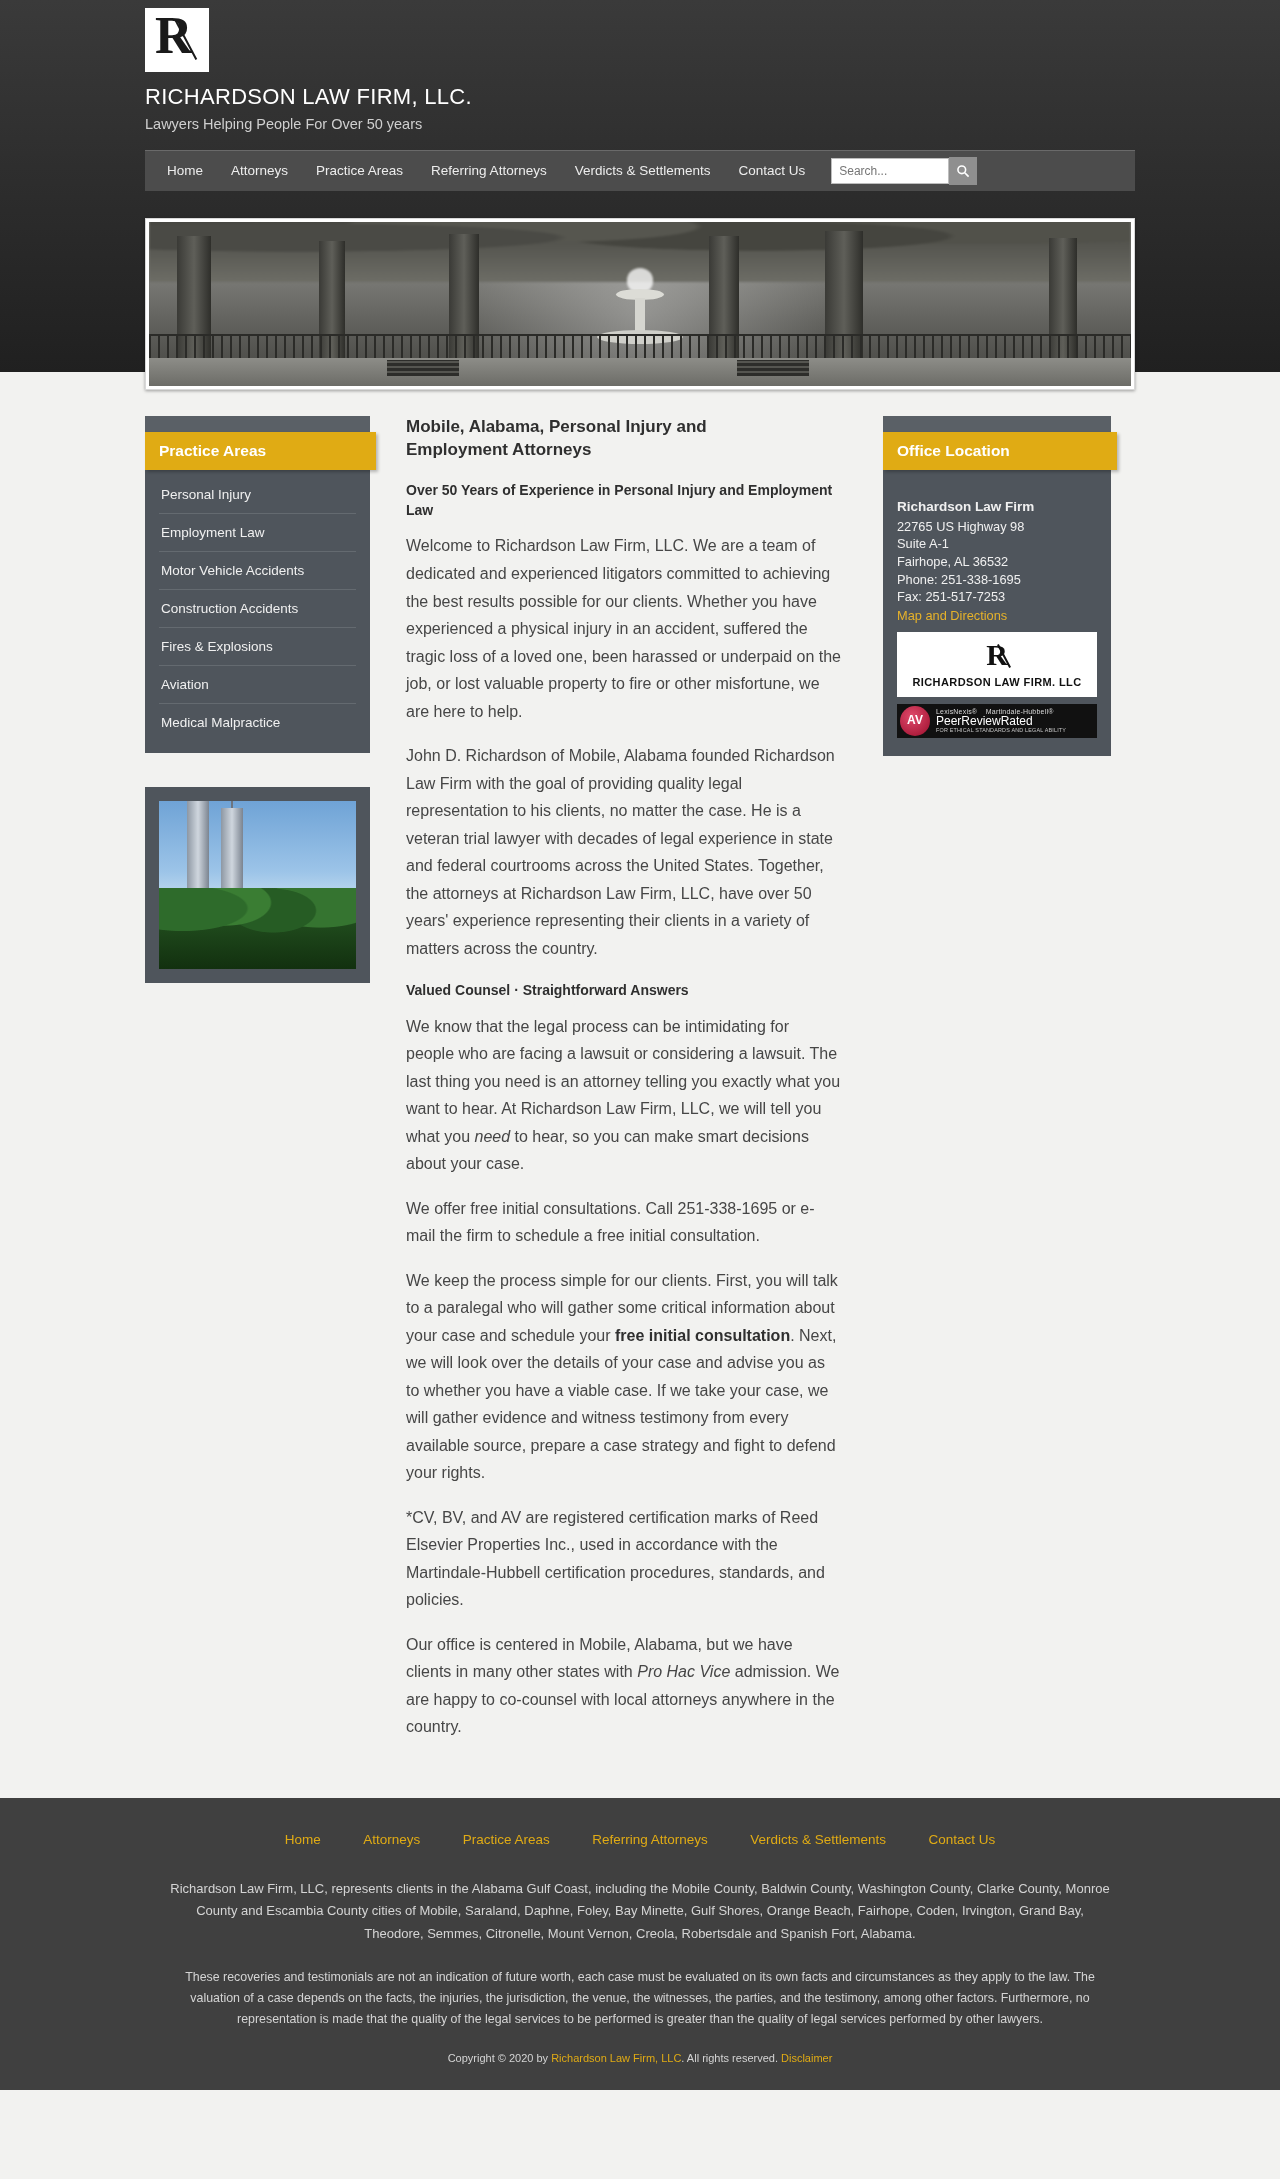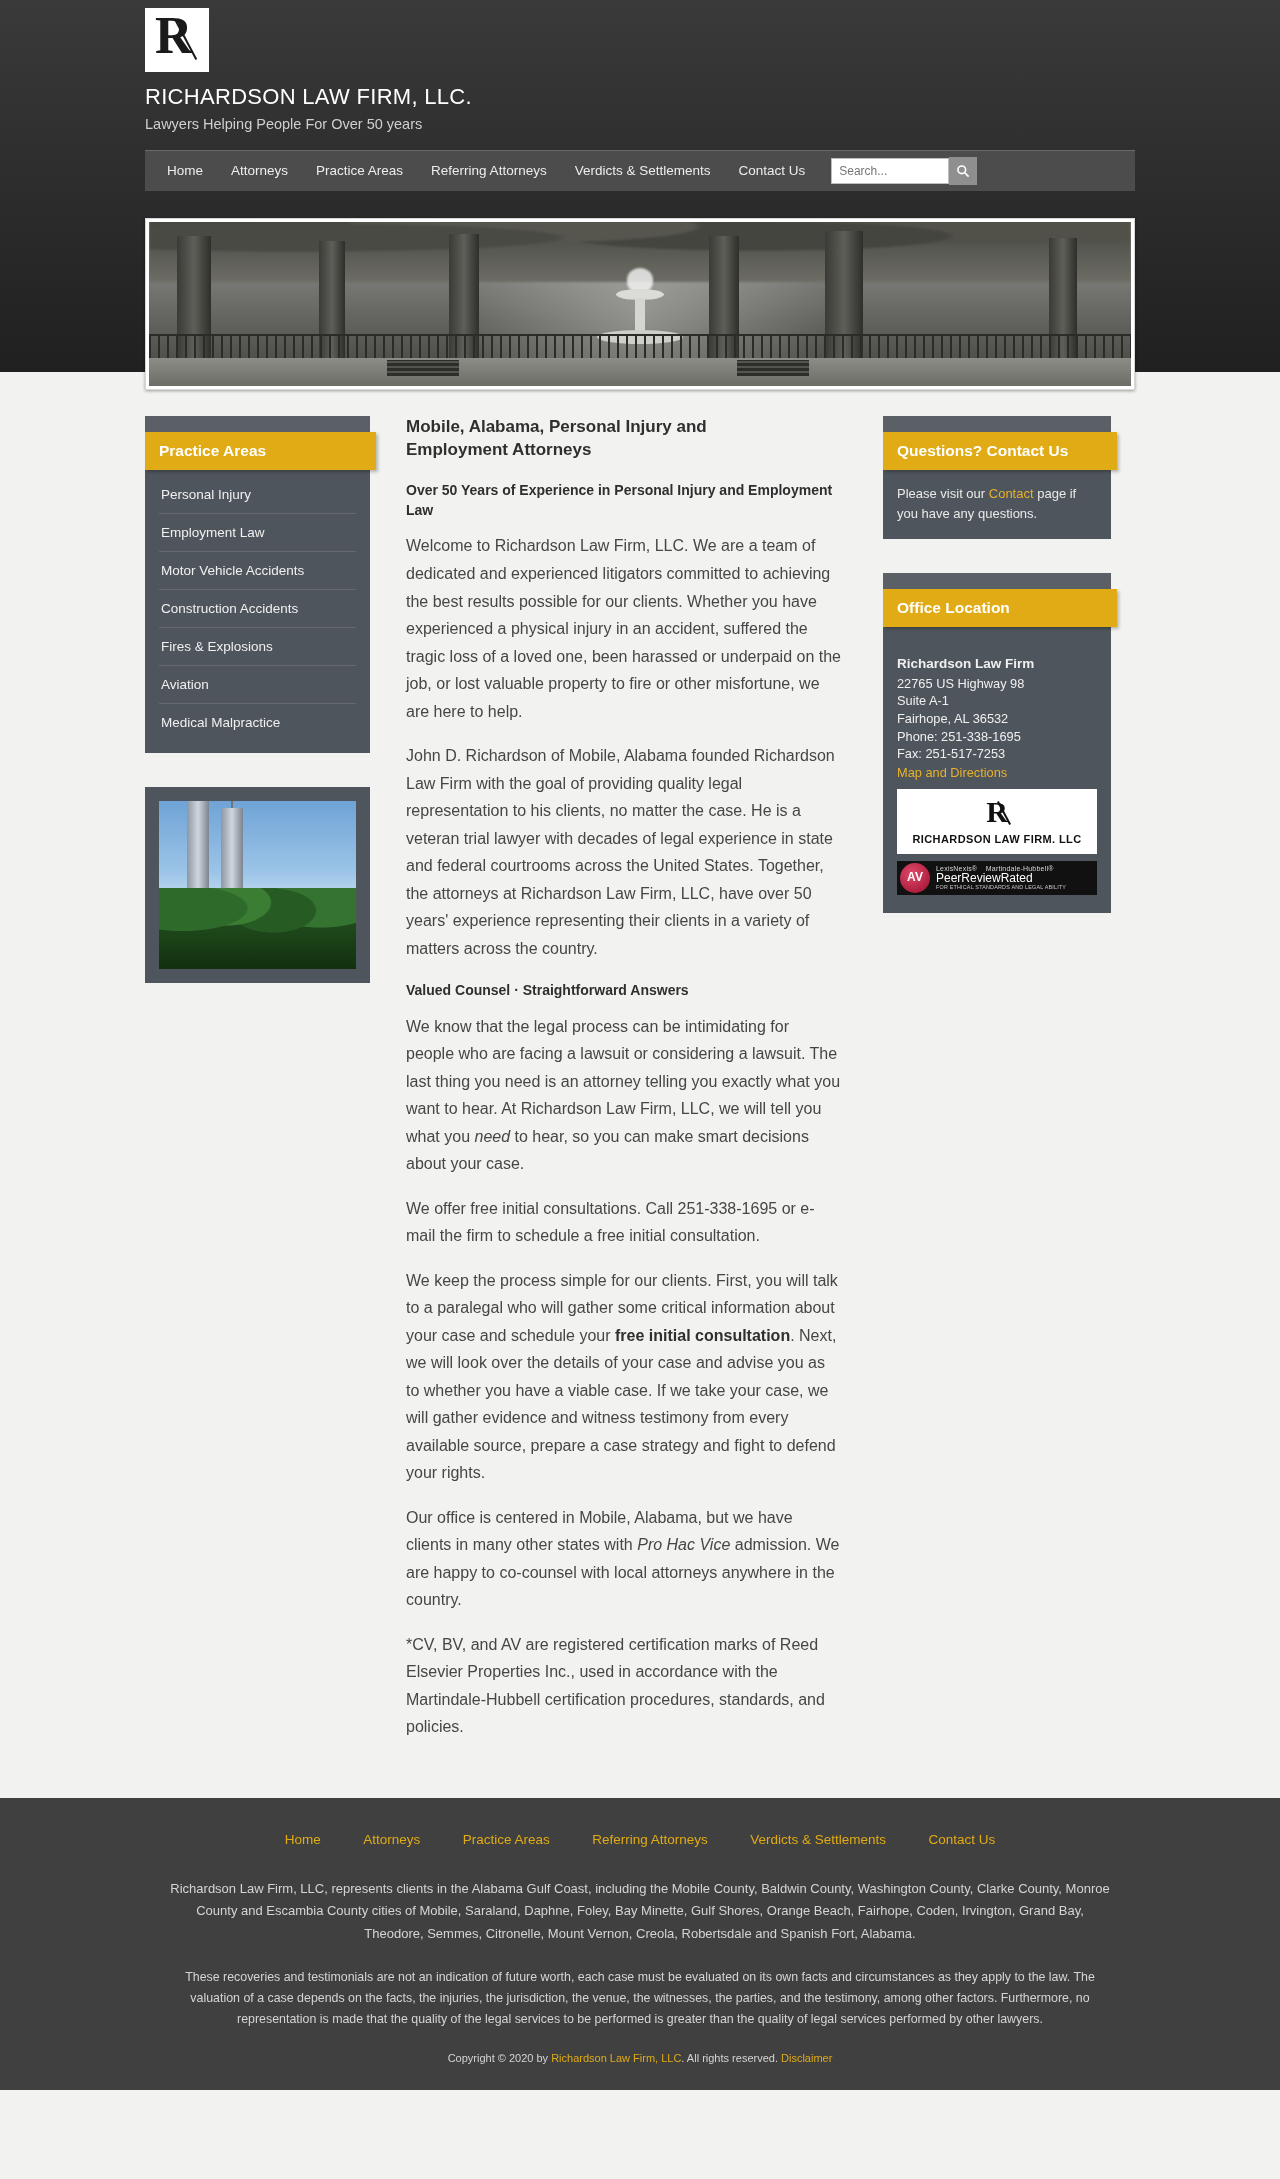--- a/index.html
+++ b/index.html
@@ -332,32 +332,25 @@
 
     <div class="col-mid content">
       <h1>Mobile, Alabama, Personal Injury and Employment Attorneys</h1>
       <h2>Over 50 Years of Experience in Personal Injury and Employment Law</h2>
       <p>Welcome to Richardson Law Firm, LLC. We are a team of dedicated and experienced litigators committed to achieving the best results possible for our clients. Whether you have experienced a physical injury in an accident, suffered the tragic loss of a loved one, been harassed or underpaid on the job, or lost valuable property to fire or other misfortune, we are here to help.</p>
       <p>John D. Richardson of Mobile, Alabama founded Richardson Law Firm with the goal of providing quality legal representation to his clients, no matter the case. He is a veteran trial lawyer with decades of legal experience in state and federal courtrooms across the United States. Together, the attorneys at Richardson Law Firm, LLC, have over 50 years' experience representing their clients in a variety of matters across the country.</p>
       <h2>Valued Counsel · Straightforward Answers</h2>
       <p><span>We know that the legal process can be intimidating for people who are facing a lawsuit or considering a lawsuit. The last thing you need is an attorney telling you exactly what you want to hear. At Richardson Law Firm, LLC, we will tell you what you </span><em>need</em><span> to hear, so you can make smart decisions about your case.</span></p>
       <p>We offer free initial consultations. Call 251-338-1695 or e-mail the firm to schedule a free initial consultation.</p>
       <p><span>We keep the process simple for our clients. First, you will talk to a paralegal who will gather some critical information about your case and schedule your </span><b>free initial consultation</b><span>. Next, we will look over the details of your case and advise you as to whether you have a viable case. If we take your case, we will gather evidence and witness testimony from every available source, prepare a case strategy and fight to defend your rights.</span></p>
+      <p>*CV, BV, and AV are registered certification marks of Reed Elsevier Properties Inc., used in accordance with the Martindale-Hubbell certification procedures, standards, and policies.</p>
       <p><span>Our office is centered in Mobile, Alabama, but we have clients in many other states with </span><em>Pro Hac Vice</em><span> admission. We are happy to co-counsel with local attorneys anywhere in the country.</span></p>
-      <p>*CV, BV, and AV are registered certification marks of Reed Elsevier Properties Inc., used in accordance with the Martindale-Hubbell certification procedures, standards, and policies.</p>
     </div>
 
     <div class="col-right">
-      <div class="widget">
-        <div class="widget-top-strip"></div>
-        <div class="widget-title two-line">Questions? Contact Us</div>
-        <div class="right-widget-body">
-          <span>Please visit our </span><a href="#">Contact</a><span> page if you have any questions.</span>
-        </div>
-      </div>
 
       <div class="widget">
         <div class="widget-top-strip"></div>
         <div class="widget-title">Office Location</div>
         <div class="office-body">
           <div class="office-name">Richardson Law Firm</div>
           <div>22765 US Highway 98</div>
           <div>Suite A-1</div>
           <div>Fairhope, AL 36532</div>
           <div>Phone: 251-338-1695</div>

